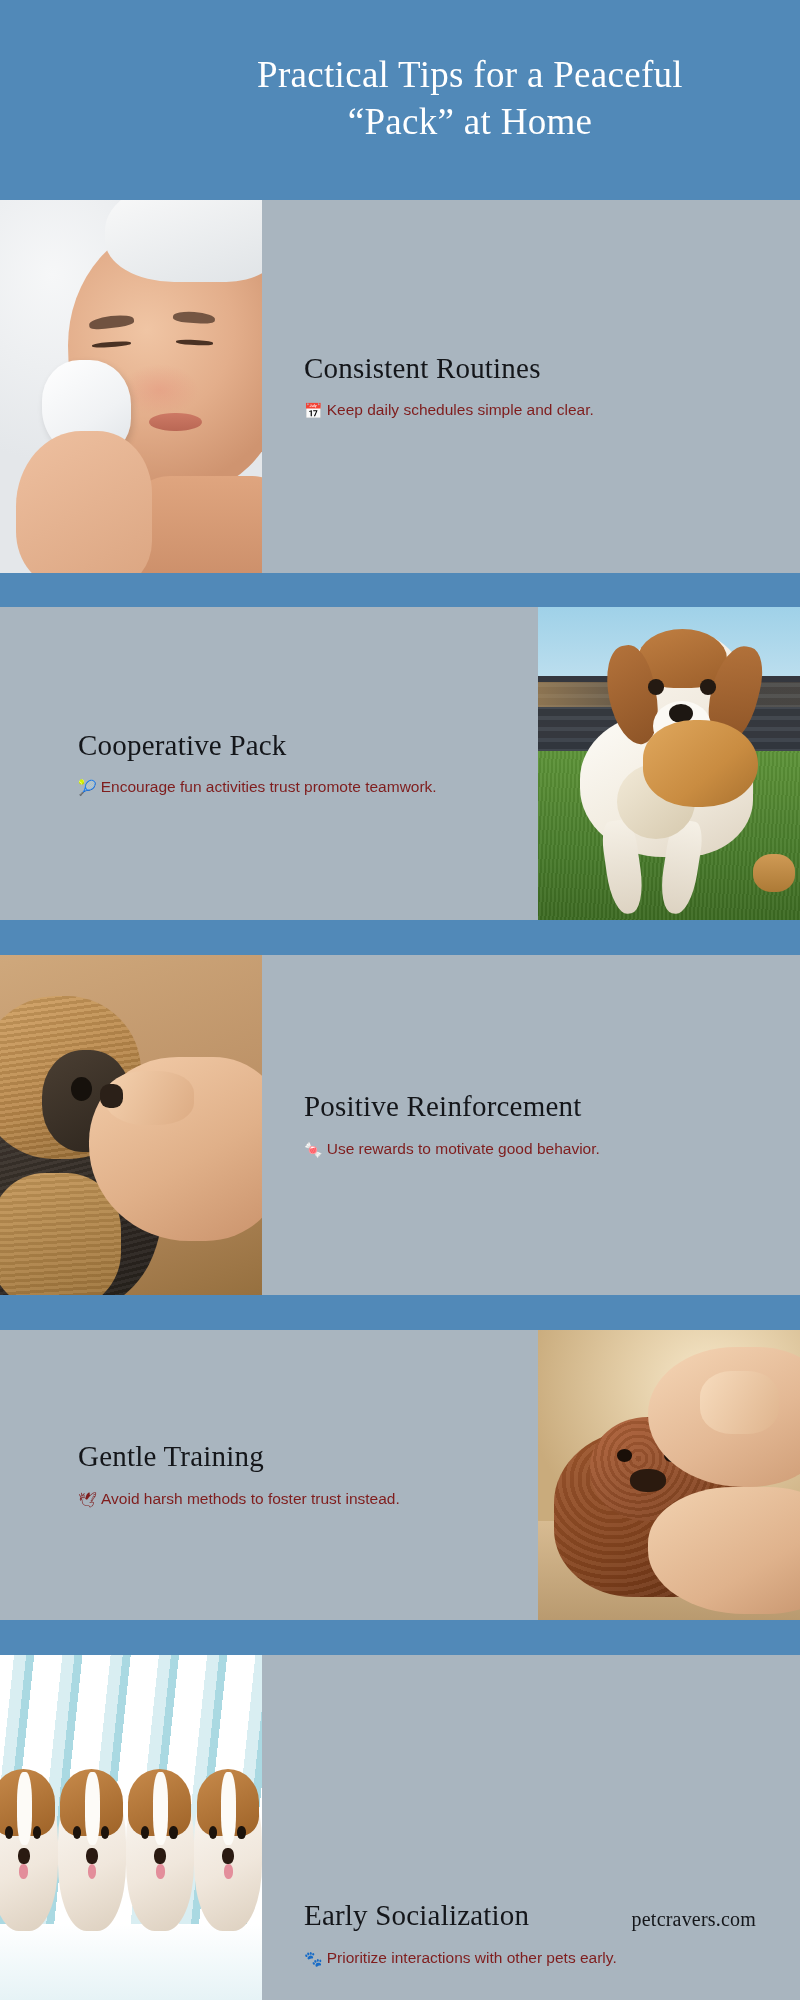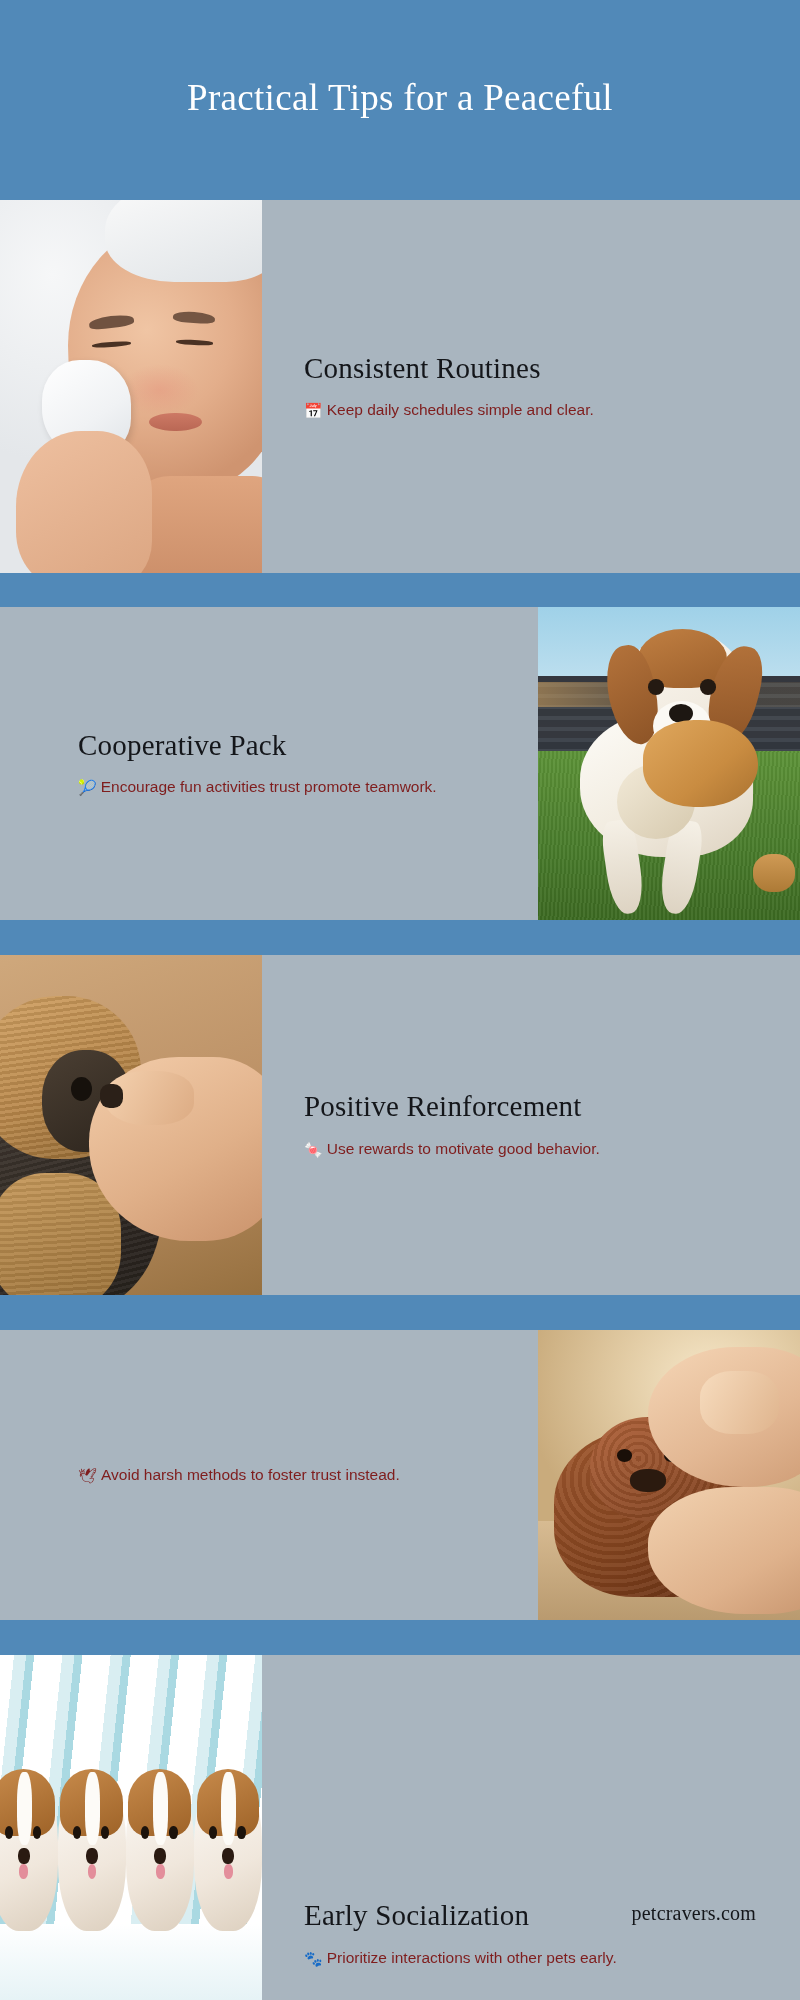--- a/index.html
+++ b/index.html
@@ -21,21 +21,21 @@
 
   
   .header {
     position: absolute;
     left: 0; top: 0;
     width: 800px;
     height: 200px;
     background: #5189b8;
     display: flex;
     align-items: center;
-    justify-content: center;
+    justify-content: flex-end;
   }
   .header-title {
     font-family: "Liberation Serif", serif;
     color: #ffffff;
     font-size: 37px;
     line-height: 1.28;
     text-align: center;
     font-weight: 400;
     letter-spacing: 0.3px;
     width: 660px;
@@ -93,21 +93,21 @@
   }
   .sec-emoji {
     font-size: 15px;
     margin-right: 4px;
     vertical-align: -1px;
   }
 
   
   .footer {
     position: absolute;
-    left: 0; bottom: 6px;
+    left: 0; bottom: 0;
     width: 800px;
     height: 120px;
     text-decoration: underline;
   }
   .footer-text {
     position: absolute;
     right: 44px;
     top: 28px;
     font-family: "Liberation Serif", serif;
     font-size: 20px;
@@ -469,20 +469,21 @@
   .ph-pups .p4 { left:74%; }
 </style>
 </head>
 <body>
 
 <div id="infographic">
 
   <div class="header">
     <div class="header-title">
       <span>Practical Tips for a Peaceful</span><br>
+      <span>“Pack” at Home</span>
     </div>
   </div>
 
   <div class="section" style="top:200px;height:373px;padding-left:16px;">
     <div class="photo left">
       <div class="ph ph-face">
         <div class="bgwash"></div>
         <div class="head"></div>
         <div class="hairtowel"></div>
         <div class="brow-l"></div>
@@ -567,20 +568,21 @@
         <div class="doghead"></div>
         <div class="eyeL"></div>
           <div class="eyeR"></div>
         <div class="snout"></div>
         <div class="handA"></div>
         <div class="fingers"></div>
         <div class="handB"></div>
       </div>
     </div>
     <div class="textblock for-right-photo">
+      <div class="sec-title">Gentle Training</div>
       <div class="sec-desc"><span class="sec-emoji">🕊</span><span>Avoid harsh methods to foster trust instead.</span></div>
     </div>
   </div>
 
   <div class="divider" style="top:1620px;height:35px;"></div>
 
   <div class="section" style="top:1655px;height:345px;">
     <div class="photo left">
       <div class="ph ph-pups">
         <div class="towel"></div>

